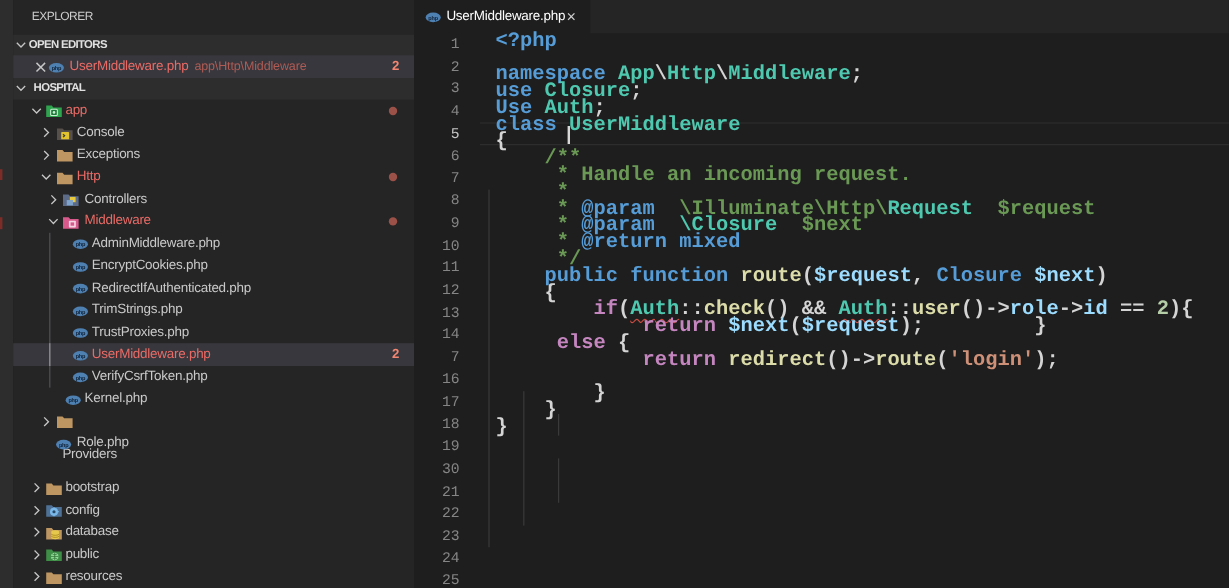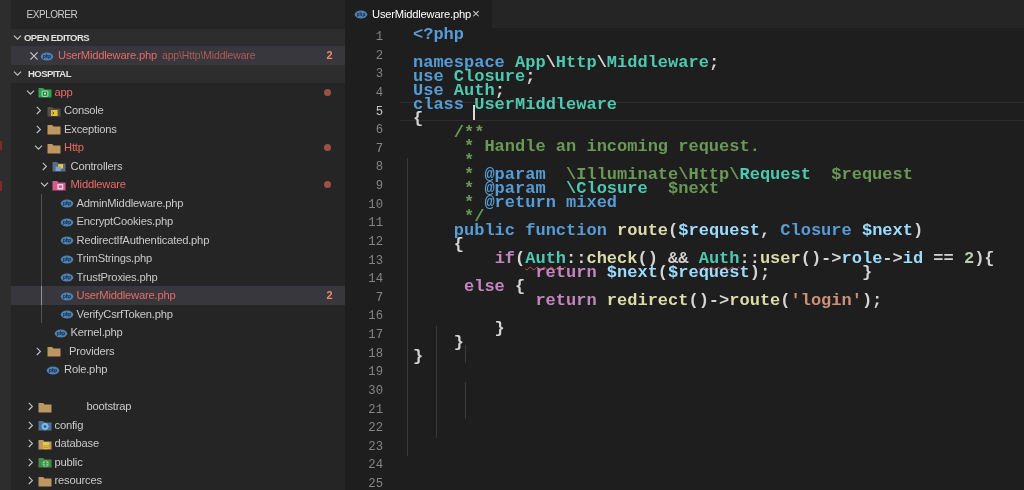--- a/index.html
+++ b/index.html
@@ -206,37 +206,37 @@
         </svg>
         <span class="lbl " style="left:59.5px;">Kernel.php</span>
       </div>
     <div class="srow" style="top:341.5px;">
         <svg class="chev" style="left:22px;top:4px;" width="11" height="11" viewBox="0 0 11 11">
           <path d="M3.8 1.8 L7.4 5.4 L3.8 9" stroke="#c5c5c5" stroke-width="1.1" fill="none"></path>
         </svg>
         <svg class="icon" style="left:36px;top:3.5px;" width="14" height="12" viewBox="0 0 14 12">
           <path d="M0.5 1.5 h4.6 l1.4 1.6 h7 v8 h-13 z" fill="#bd9662"></path>
         </svg>
-        <span class="lbl " style="left:58px;">Providers</span>
+        <span class="lbl " style="left:41px;margin-top:28px;">Providers</span>
       </div>
     <div class="srow" style="top:360px;">
         <svg class="icon" style="left:35px;top:3.5px;" width="14" height="12" viewBox="0 0 14 12">
           <ellipse cx="7" cy="6" rx="6.3" ry="4.0" fill="#4e80b2"></ellipse>
           <text x="7" y="7.8" font-family="Liberation Sans" font-size="4.6" font-weight="bold" fill="#0e2238" text-anchor="middle">php</text>
         </svg>
         <span class="lbl " style="left:53px;">Role.php</span>
       </div>
     <div class="srow" style="top:397px;">
         <svg class="chev" style="left:13.5px;top:4px;" width="11" height="11" viewBox="0 0 11 11">
           <path d="M3.8 1.8 L7.4 5.4 L3.8 9" stroke="#c5c5c5" stroke-width="1.1" fill="none"></path>
         </svg>
         <svg class="icon" style="left:26.5px;top:3.5px;" width="14" height="12" viewBox="0 0 14 12">
           <path d="M0.5 1.5 h4.6 l1.4 1.6 h7 v8 h-13 z" fill="#bd9662"></path>
         </svg>
-        <span class="lbl " style="left:43.5px;margin-left:32px;">bootstrap</span>
+        <span class="lbl " style="left:43.5px;">bootstrap</span>
       </div>
     <div class="srow" style="top:415.5px;">
         <svg class="chev" style="left:13.5px;top:4px;" width="11" height="11" viewBox="0 0 11 11">
           <path d="M3.8 1.8 L7.4 5.4 L3.8 9" stroke="#c5c5c5" stroke-width="1.1" fill="none"></path>
         </svg>
         <svg class="icon" style="left:26.5px;top:3.5px;" width="14" height="12" viewBox="0 0 14 12">
           <path d="M0.5 1.5 h4.6 l1.4 1.6 h7 v8 h-13 z" fill="#4e7195"></path>
           <circle cx="7" cy="7" r="3.4" fill="#79b8e8"></circle>
           <circle cx="7" cy="7" r="1.3" fill="#2a4a66"></circle>
           <path d="M7 3.2 v1.2 M7 9.6 v1.2 M3.8 7 h1.2 M10 7 h1.2 M4.8 4.8 l0.9 0.9 M8.3 8.3 l0.9 0.9 M9.2 4.8 l-0.9 0.9 M5.7 8.3 l-0.9 0.9" stroke="#79b8e8" stroke-width="0.9"></path>

